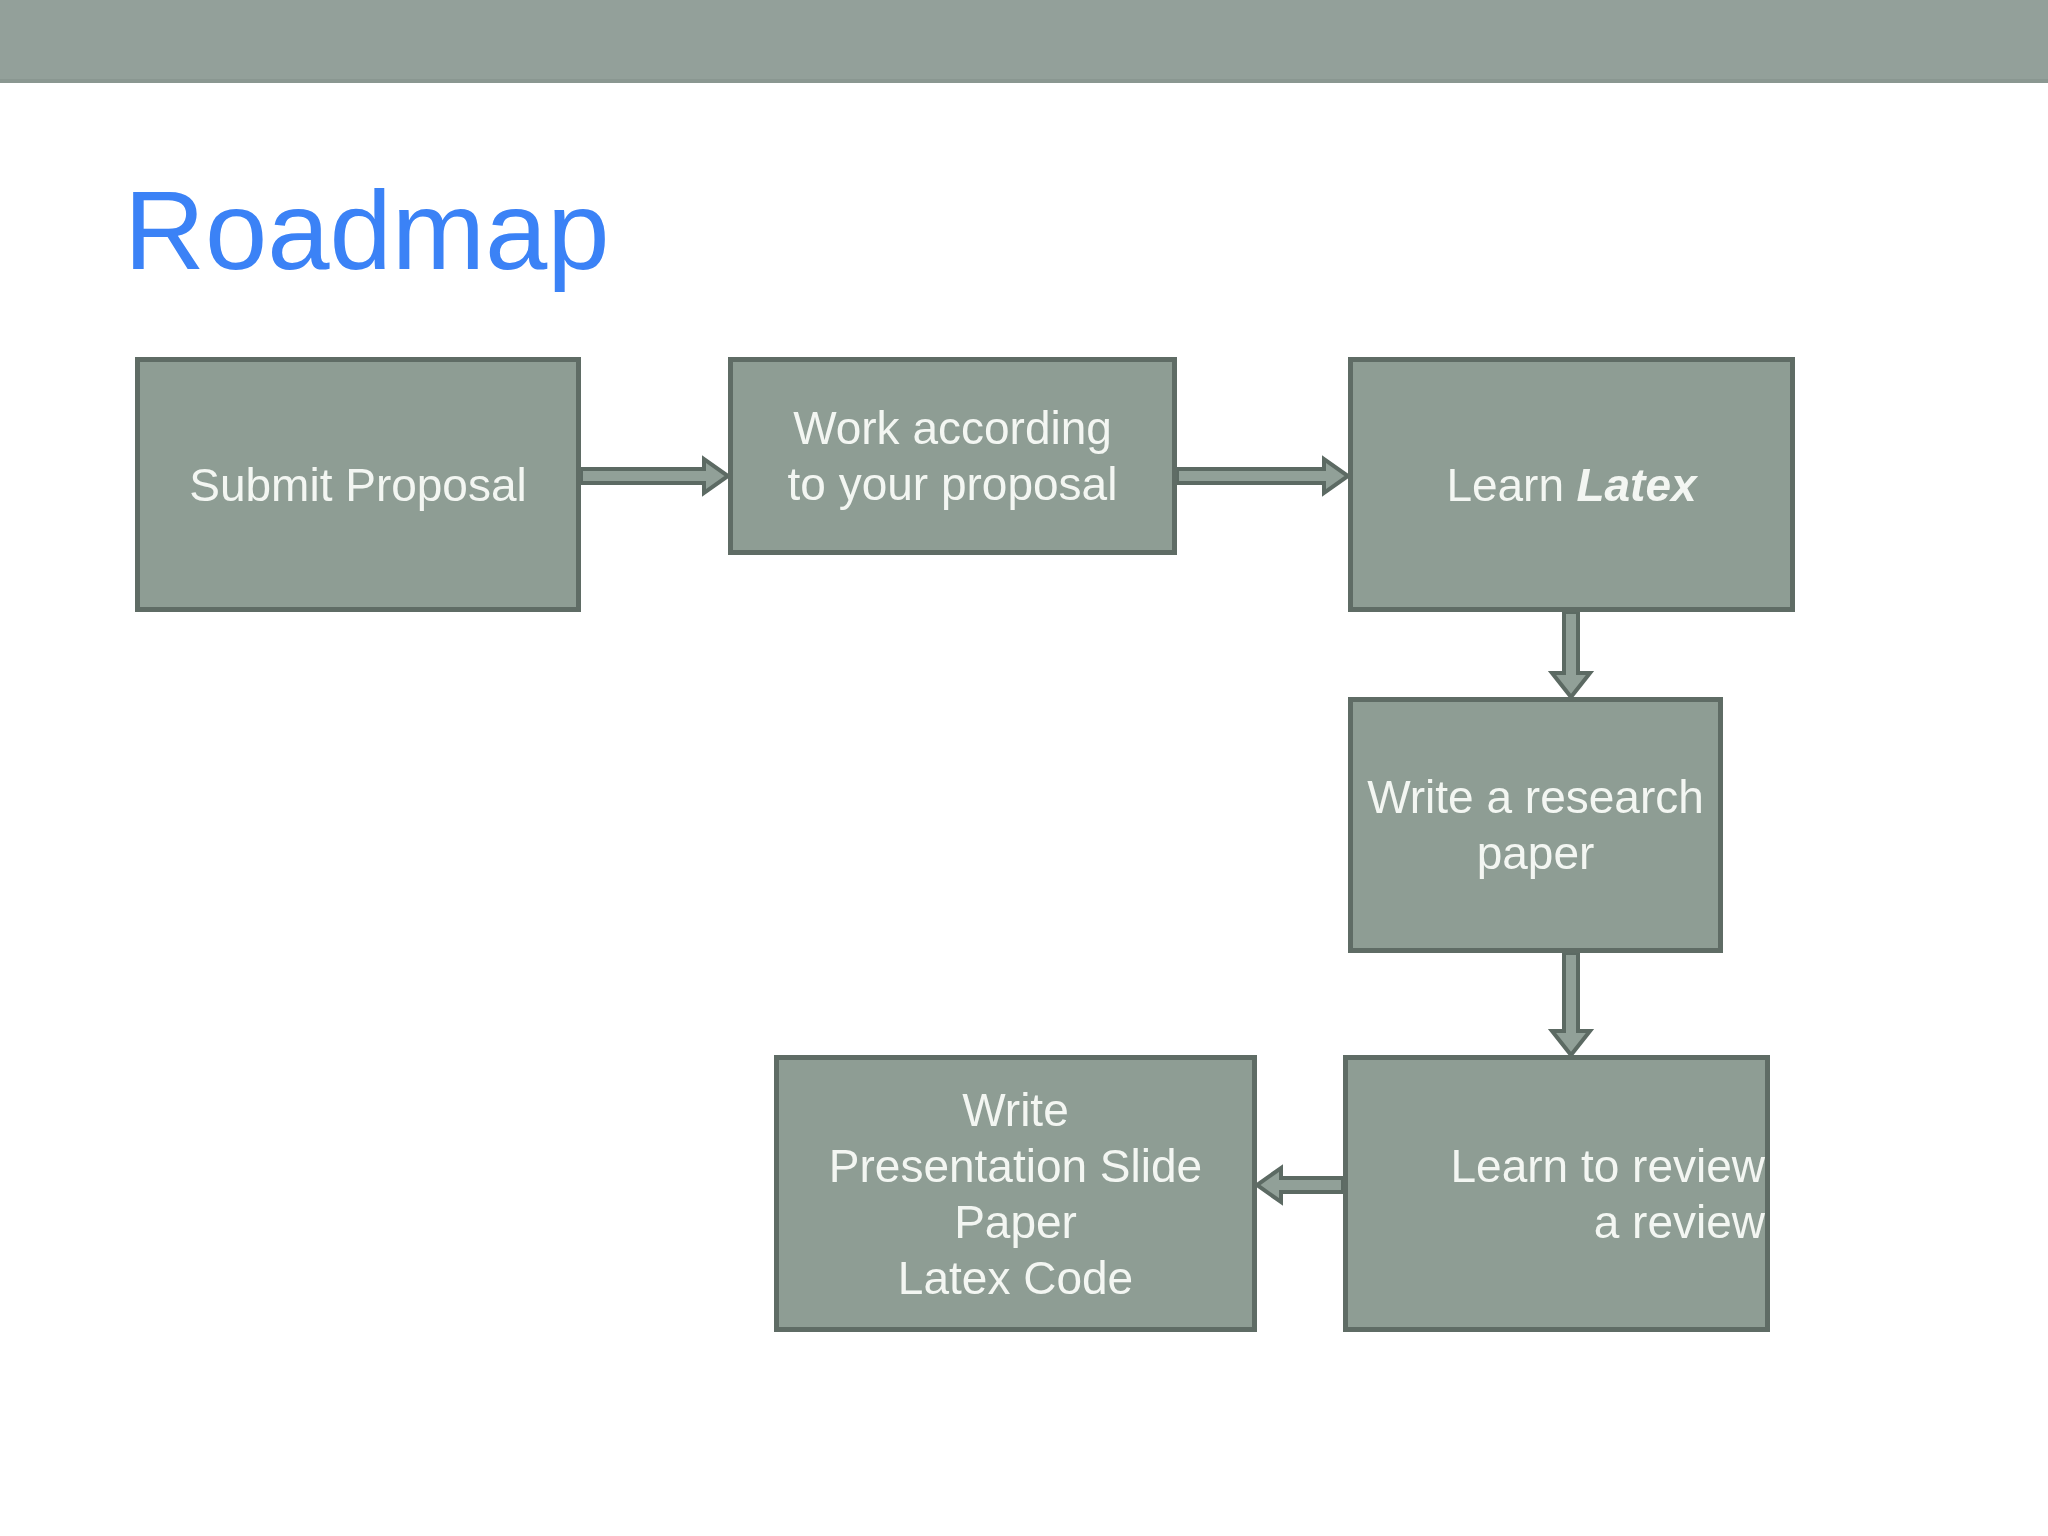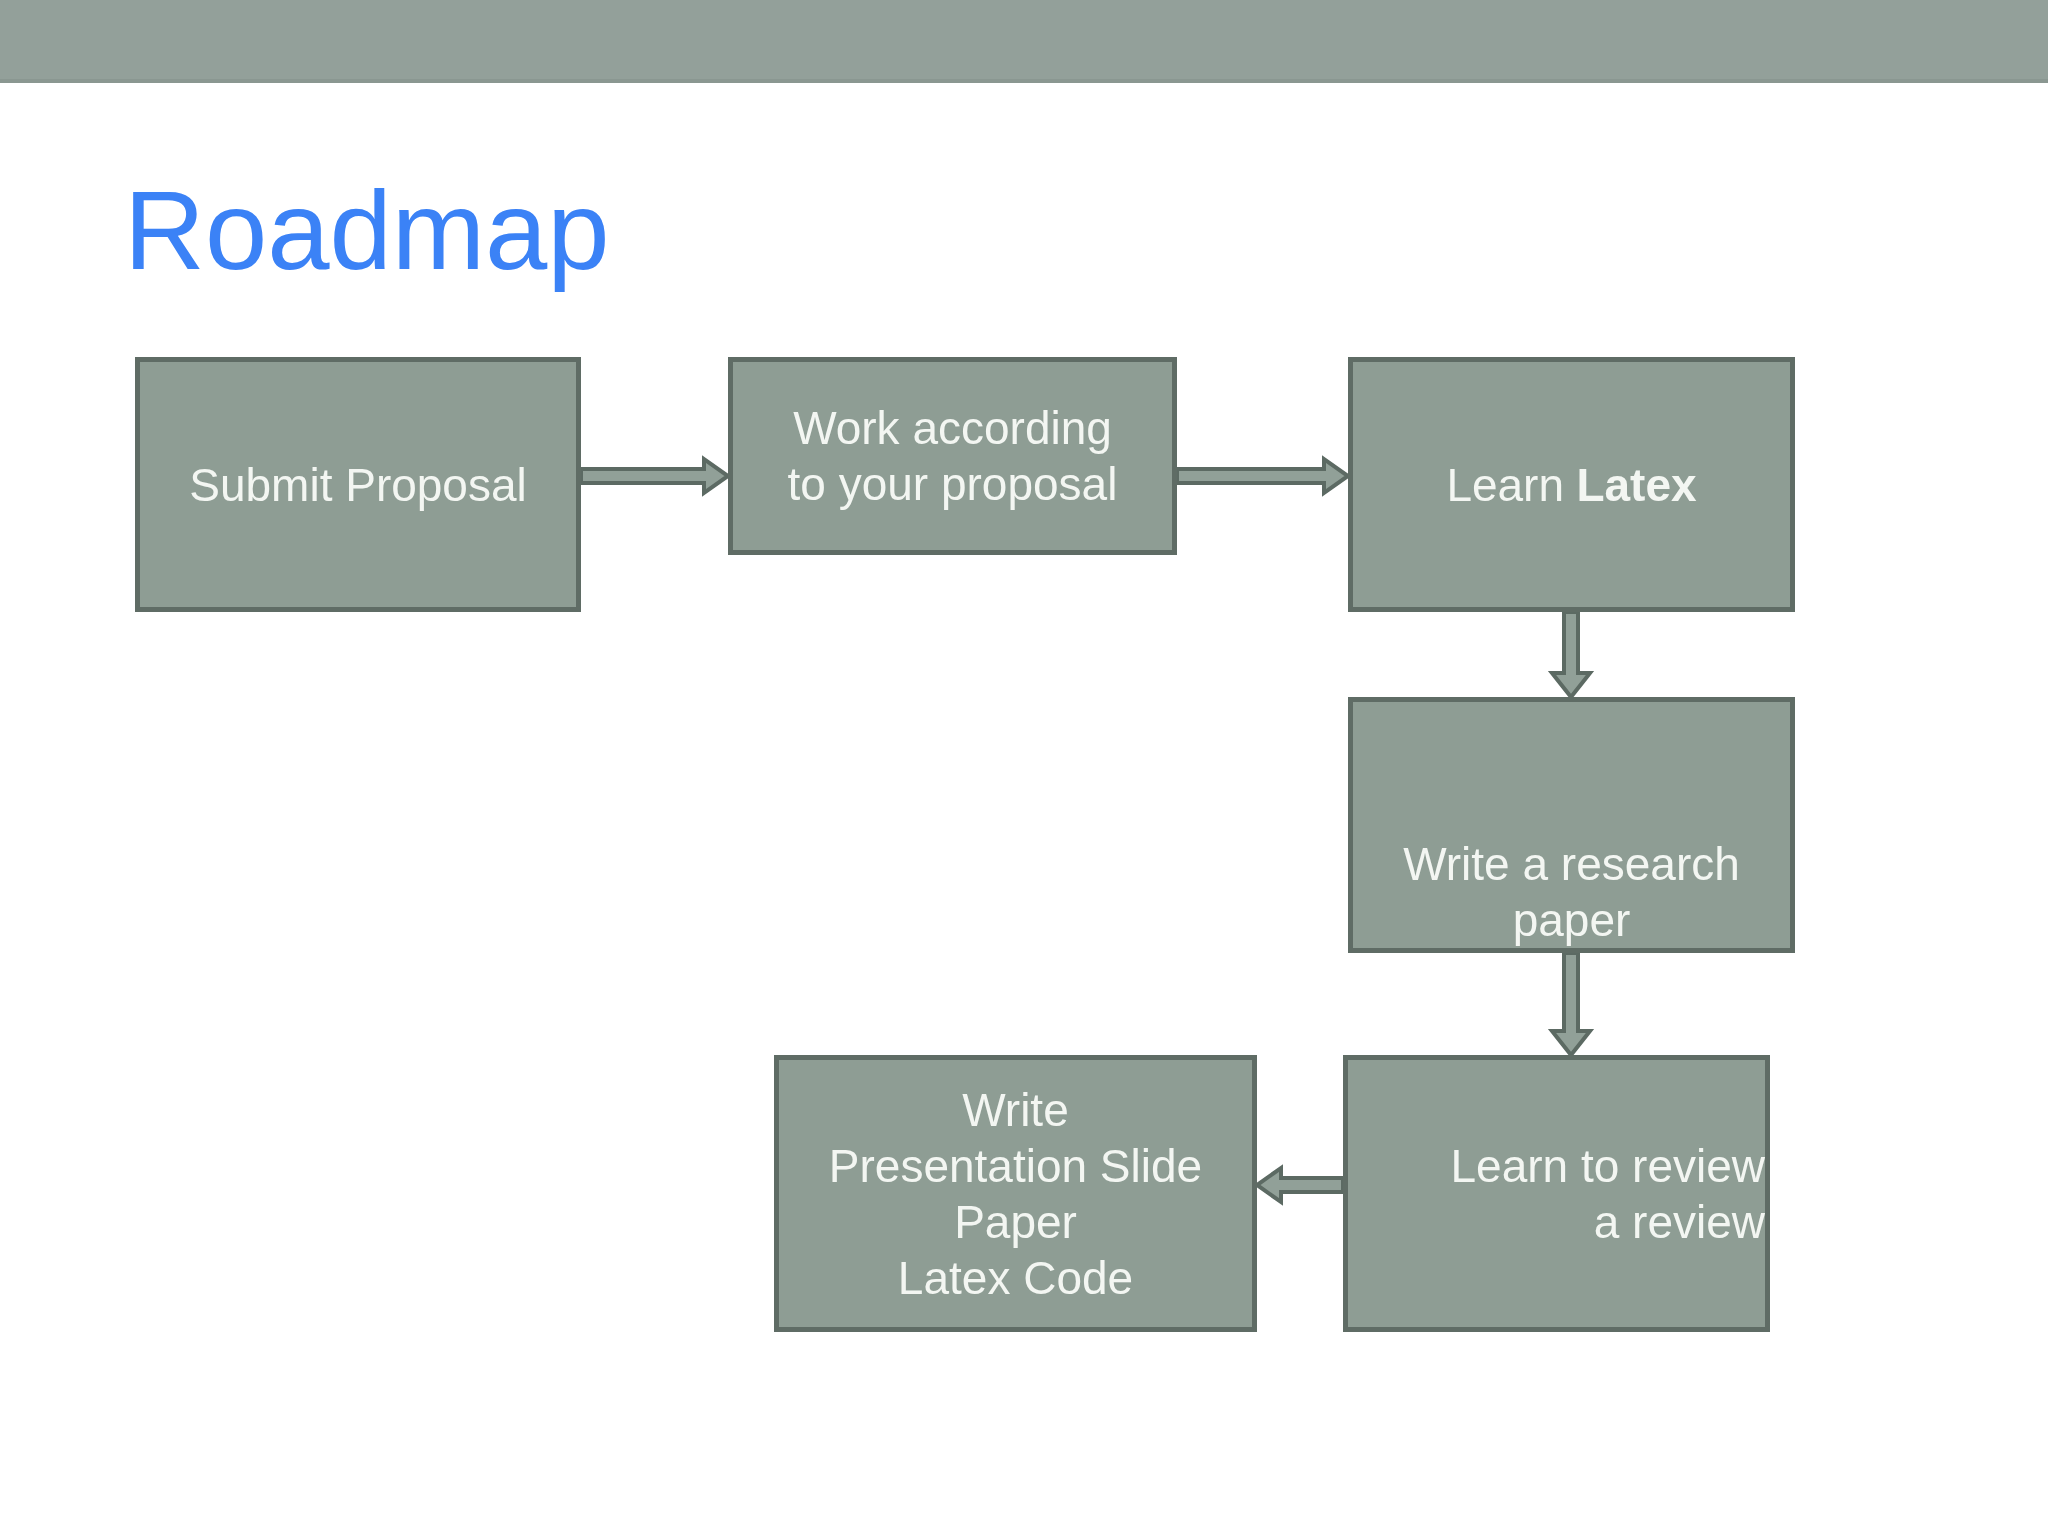--- a/index.html
+++ b/index.html
@@ -37,24 +37,24 @@
     display: flex;
     flex-direction: column;
     align-items: center;
     justify-content: center;
     text-align: center;
   }
   .node .line { display: block; }
   #node-submit-proposal   { left: 135px;  top: 357px;  width: 446px; height: 255px; }
   #node-work-according    { left: 728px;  top: 357px;  width: 449px; height: 198px; }
   #node-learn-latex       { left: 1348px; top: 357px;  width: 447px; height: 255px; }
-  #node-write-paper       { left: 1348px; top: 697px;  width: 447px; height: 256px; justify-content: flex-end; }
+  #node-write-paper       { left: 1348px; top: 697px;  width: 375px; height: 256px; }
   #node-learn-review      { left: 1343px; top: 1055px; width: 427px; height: 277px; align-items: flex-end; }
   #node-submit-deliver    { left: 774px;  top: 1055px; width: 483px; height: 277px; }
-  #node-learn-latex .bold { font-weight: bold; margin-left: 0.27em; }
+  #node-learn-latex .bold { font-weight: bold; margin-left: 0.27em; font-style: italic; }
   #flow-arrows {
     position: absolute;
     left: 0; top: 0;
     width: 2048px; height: 1536px;
     pointer-events: none;
   }
   #flow-arrows path {
     fill: #91A098;
     stroke: #5C6A63;
     stroke-width: 4;

